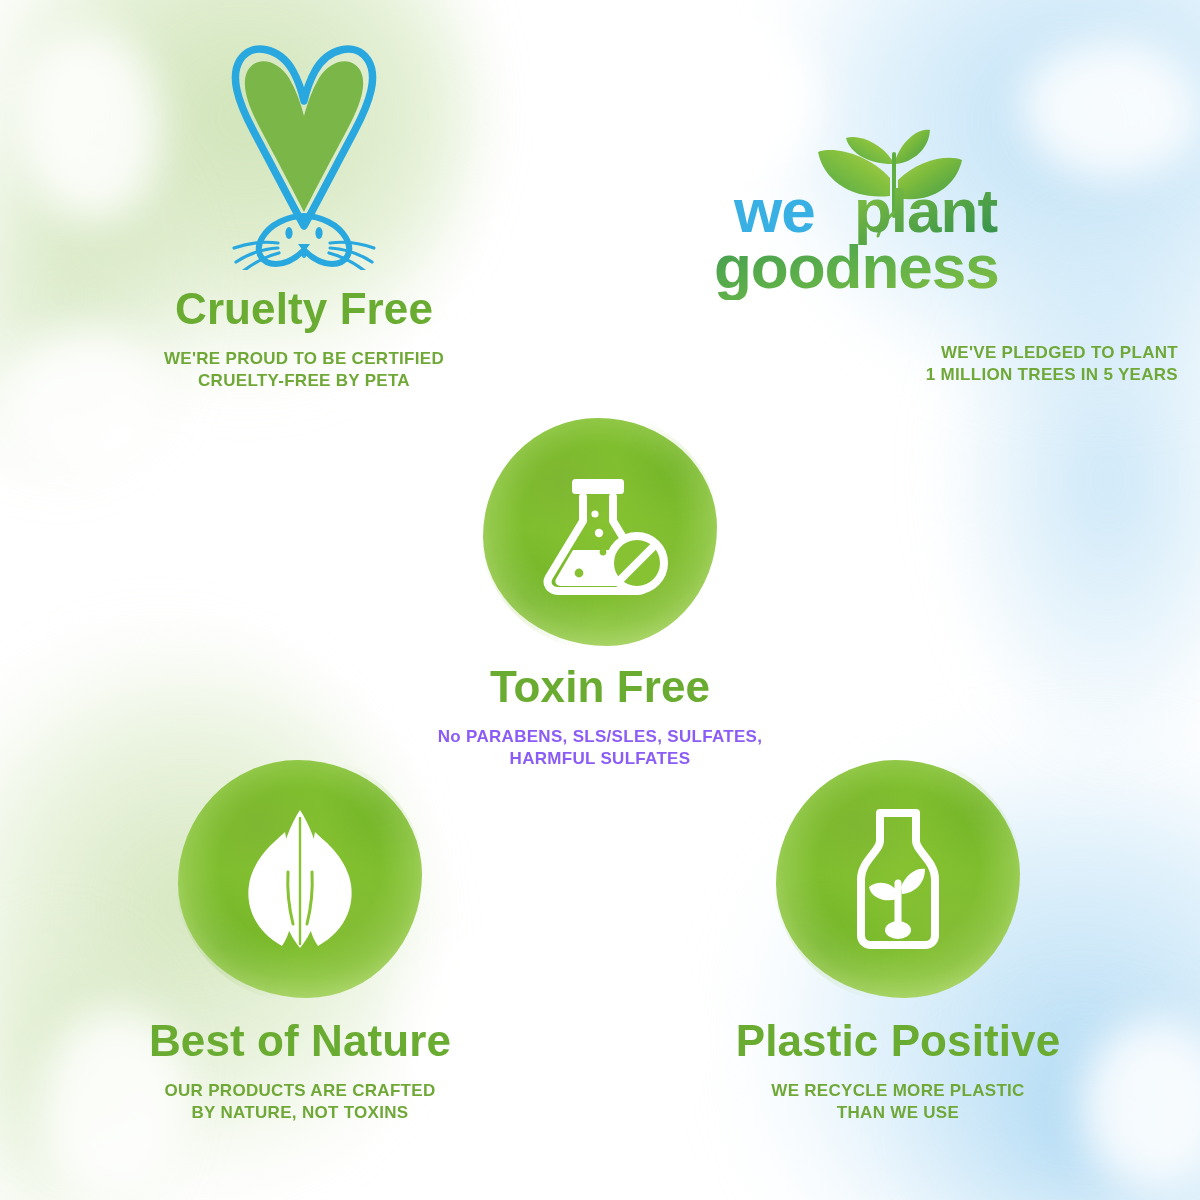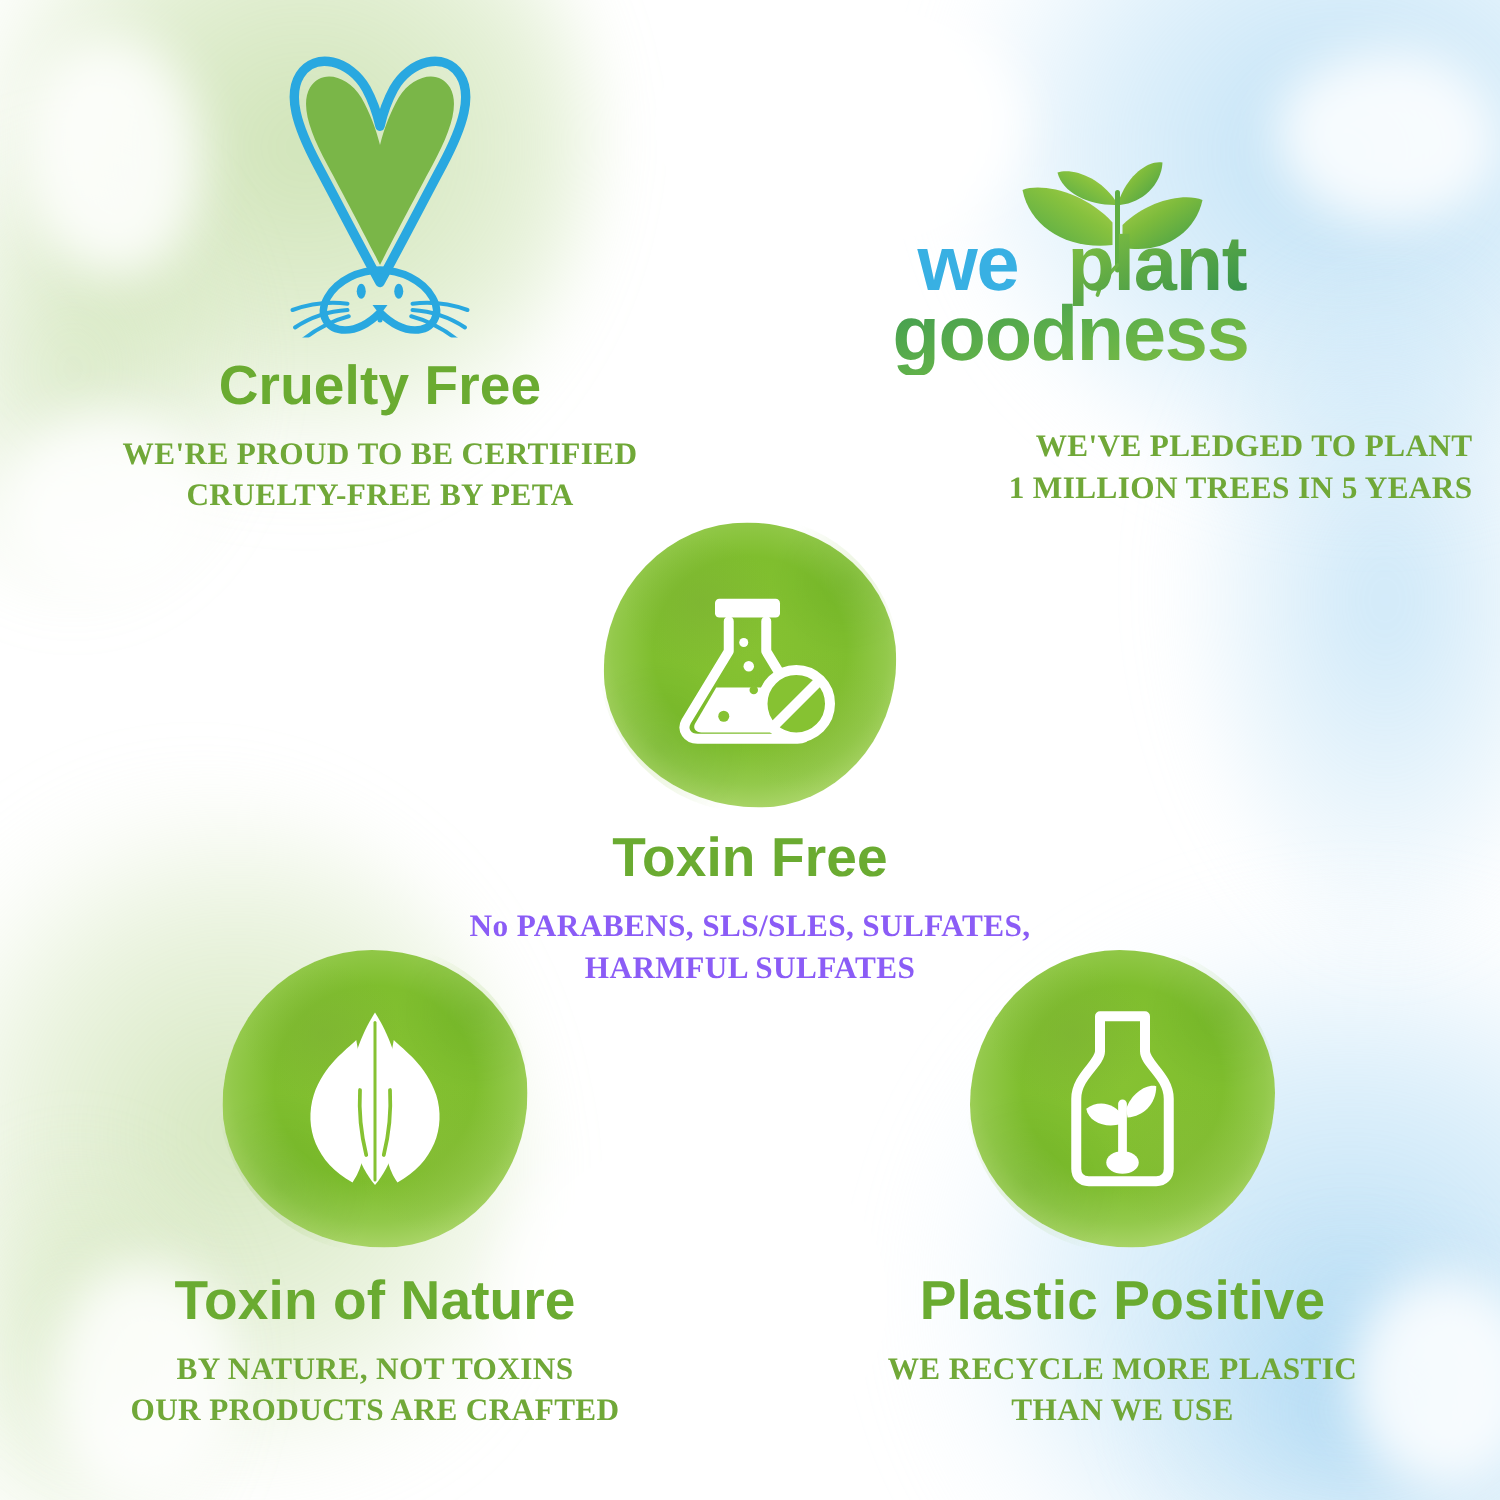--- a/index.html
+++ b/index.html
@@ -104,24 +104,23 @@
     text-align: center;
   }
   .badge-title {
     font-weight: 700;
     font-size: 44px;
     letter-spacing: 0.1px;
     line-height: 1.05;
   }
   .badge-desc {
     font-weight: 700;
-    font-size: 25px;
+    font-size: 17px;
     line-height: 1.3;
     letter-spacing: 0.3px;
-    font-family: Liberation Serif, serif;
   }
 
   
   .disc-wrap {
     position: relative;
     margin: 0 auto;
   }
   .disc {
     position: absolute;
     inset: 0;
@@ -342,25 +341,25 @@
                    C 90 26 100 48 102 76 C 104 104 96 132 81 150 Z" fill="#ffffff"></path>
 
           <path d="M81 146 L81 20" stroke="#86c232" stroke-width="2.4" stroke-linecap="round"></path>
 
           <path d="M74 126 C 70 110 68 92 69 74" stroke="#86c232" stroke-width="3" fill="none" stroke-linecap="round"></path>
           <path d="M88 126 C 92 110 94 92 93 74" stroke="#86c232" stroke-width="3" fill="none" stroke-linecap="round"></path>
         </svg>
       </div>
     </div>
 
-    <div class="badge-title" style="color:#6aab31; margin-top:20px;">Toxin of Nature</div>
+    <div class="badge-title" style="color:#6aab31; margin-top:20px;">Best of Nature</div>
 
     <div class="badge-desc" style="color:#70a838; margin-top:16px;">
+      <div>OUR PRODUCTS ARE CRAFTED</div>
       <div>BY NATURE, NOT TOXINS</div>
-      <div>OUR PRODUCTS ARE CRAFTED</div>
     </div>
   </div>
 
   <div class="badge" style="left:628px; top:760px; width:540px;text-align:center;">
 
     <div class="disc-wrap" style="width:244px; height:238px;">
       <div class="disc"></div>
       <div class="disc-icon">
         <svg width="150" height="160" viewBox="0 0 150 160" xmlns="http://www.w3.org/2000/svg">
 

